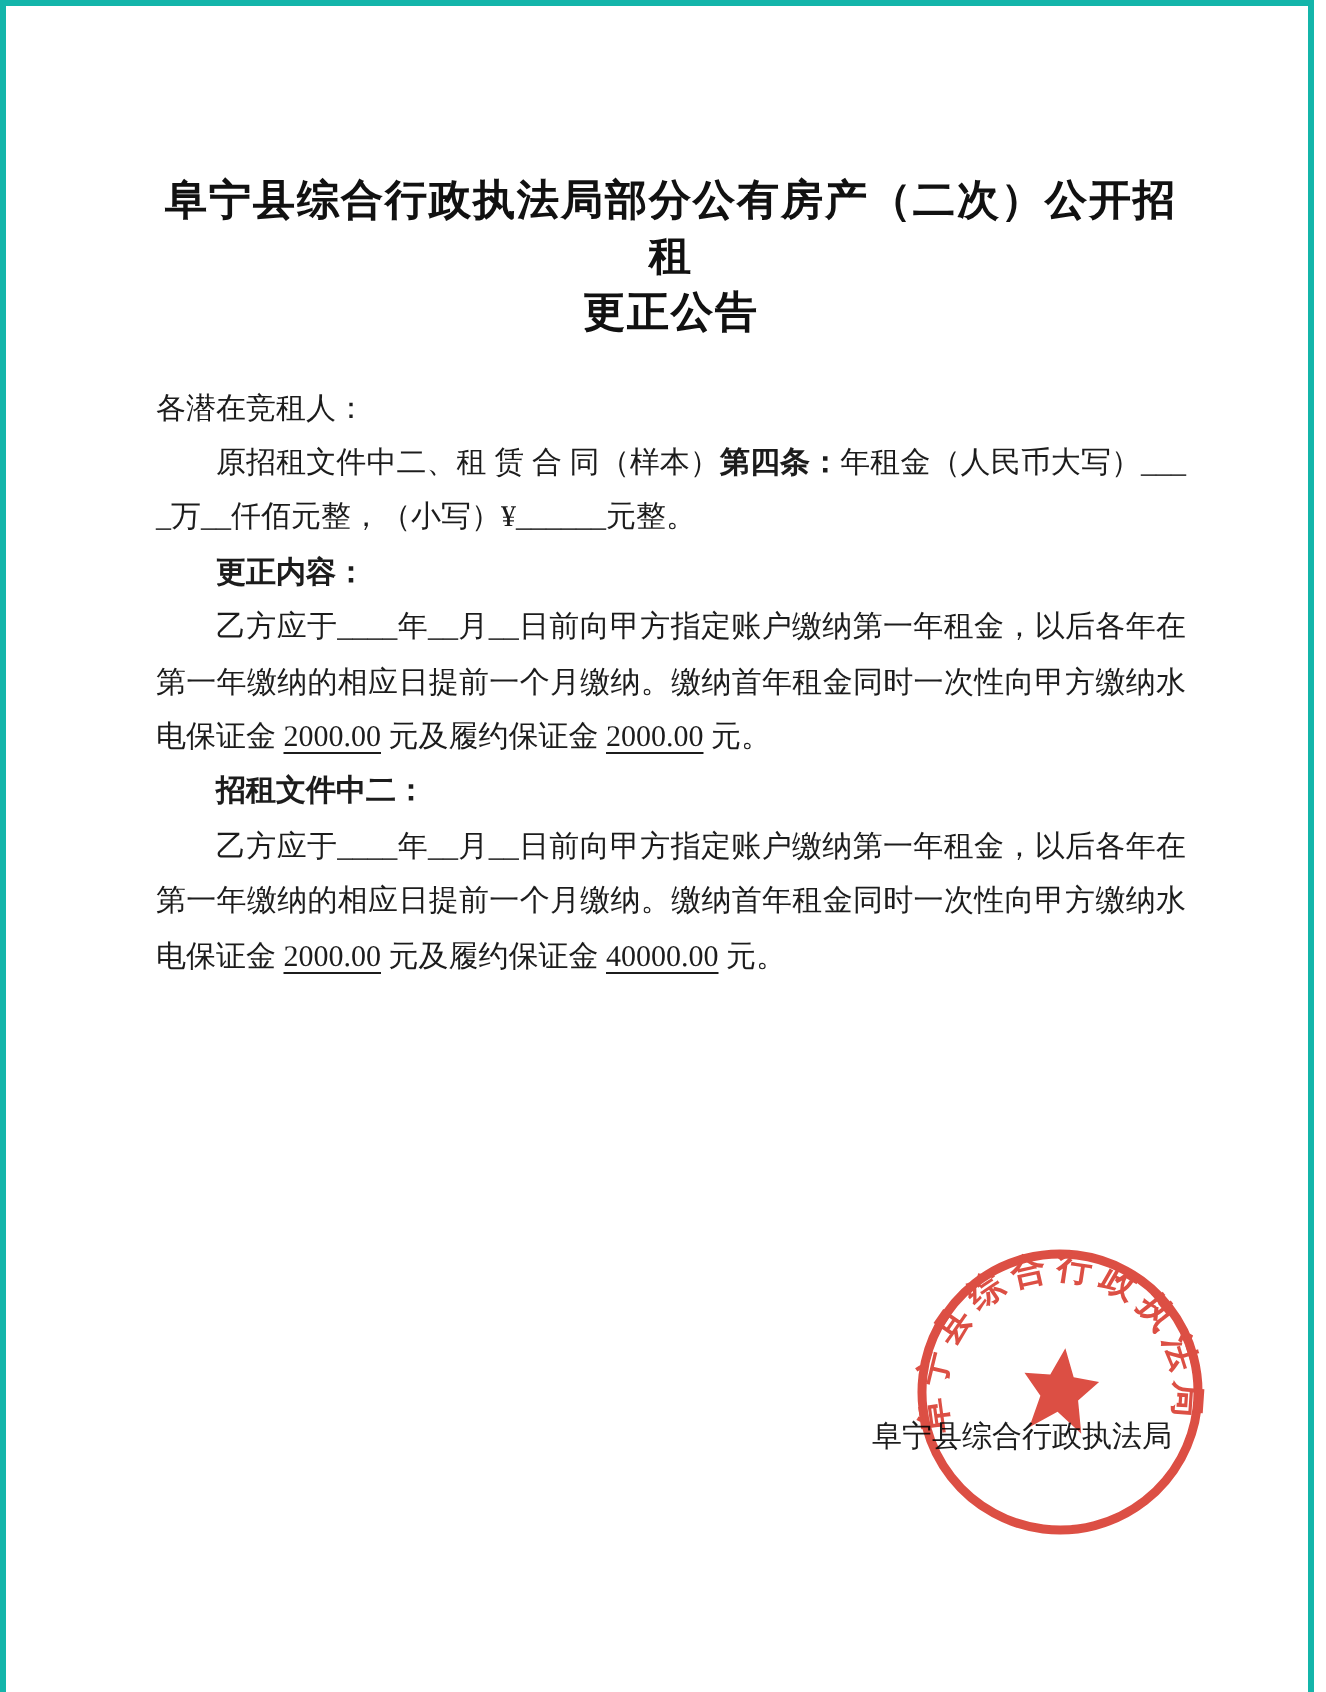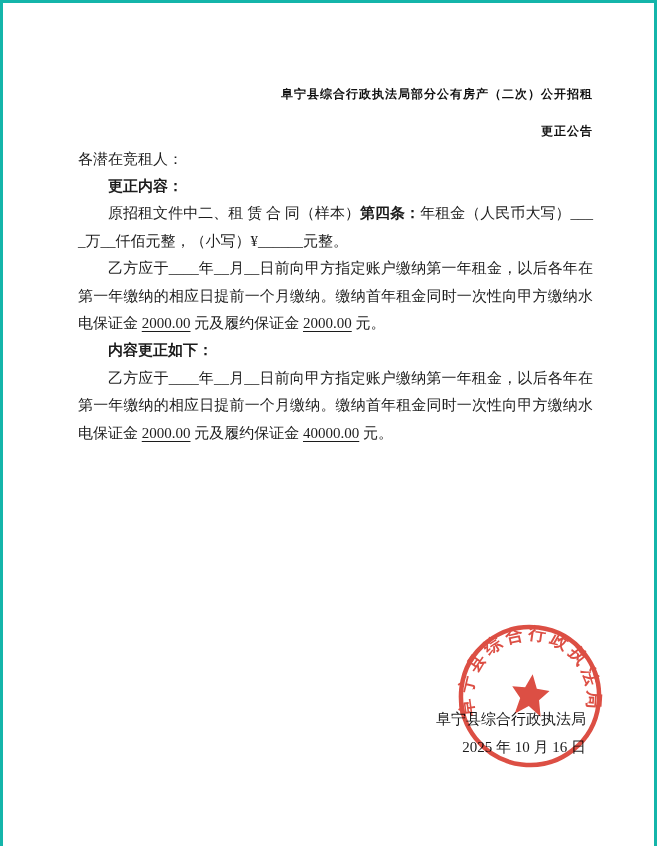--- a/index.html
+++ b/index.html
@@ -15,30 +15,30 @@
     background: #ffffff;
     border: 3px solid #14b5aa;
     border-bottom: none;
   }
   .doc {
     position: absolute; left: 75px; top: 0;
     width: 515px;
     color: #1c1c1c;
   }
   .title {
-    text-align: right;
+    text-align: center;
     font-weight: bold;
-    font-size: 12px;
+    font-size: 21px;
     letter-spacing: 1px;
     color: #111;
   }
   .title-1 { margin-top: 83px; }
-  .title-2 { margin-top: 20px; }
+  .title-2 { }
   .salutation {
-    margin-top: 6px;
+    margin-top: 22px;
     font-size: 15px;
     line-height: 27px;
   }
   .body-text { margin-top: 0; }
   .para {
     font-size: 15px;
     line-height: 27.4px;
     text-align: justify;
     text-indent: 2em;
     word-break: break-all;
@@ -67,31 +67,30 @@
 </style>
 </head>
 <body>
 
 <div class="page">
   <div class="doc">
     <div class="title title-1">阜宁县综合行政执法局部分公有房产（二次）公开招租</div>
     <div class="title title-2">更正公告</div>
     <div class="salutation">各潜在竞租人：</div>
     <div class="body-text">
+        <p class="para"><span>原招租文件中二、租 赁 合 同（样本）</span><span class="bold">第四条：</span><span>年租金（人民币大写）____万__仟佰元整，（小写）¥______元整。</span></p>
         <p class="para"><span class="bold">更正内容：</span></p>
-        <p class="para"><span>原招租文件中二、租 赁 合 同（样本）</span><span class="bold">第四条：</span><span>年租金（人民币大写）____万__仟佰元整，（小写）¥______元整。</span></p>
         <p class="para"><span>乙方应于____年__月__日前向甲方指定账户缴纳第一年租金，以后各年在第一年缴纳的相应日提前一个月缴纳。缴纳首年租金同时一次性向甲方缴纳水电保证金 </span><span class="uline">2000.00</span><span> 元及履约保证金 </span><span class="uline">2000.00</span><span> 元。</span></p>
-        <p class="para"><span class="bold">内容更正如下：</span></p>
+        <p class="para"><span class="bold">招租文件中二：</span></p>
         <p class="para"><span>乙方应于____年__月__日前向甲方指定账户缴纳第一年租金，以后各年在第一年缴纳的相应日提前一个月缴纳。缴纳首年租金同时一次性向甲方缴纳水电保证金 </span><span class="uline">2000.00</span><span> 元及履约保证金 </span><span class="uline">40000.00</span><span> 元。</span></p>
       </div>
   </div>
 
   <div class="signature-block">
     <div>阜宁县综合行政执法局</div>
-    <div>2025 年 10 月 16 日</div>
   </div>
 
   <svg class="seal" viewBox="0 0 150 150">
     <circle cx="75" cy="75" r="69" fill="none" stroke="#d8362a" stroke-width="4.5"></circle>
     <polygon fill="#d8362a" points="75,53 80.9,66.9 93.8,67.6 84.5,78.1 88.1,94.4 75,85 61.9,94.4 65.5,78.1 56.2,67.6 69.1,66.9"></polygon>
     <defs>
       <path id="sealTextArc" d="M 23.5,103 A 58,58 0 1 1 126.5,103" fill="none"></path>
     </defs>
     <text font-size="17.5" font-weight="bold" fill="#d8362a" font-family="Liberation Serif, DejaVu Serif, serif" letter-spacing="4">
       <textPath href="#sealTextArc" startOffset="2">阜宁县综合行政执法局</textPath>

